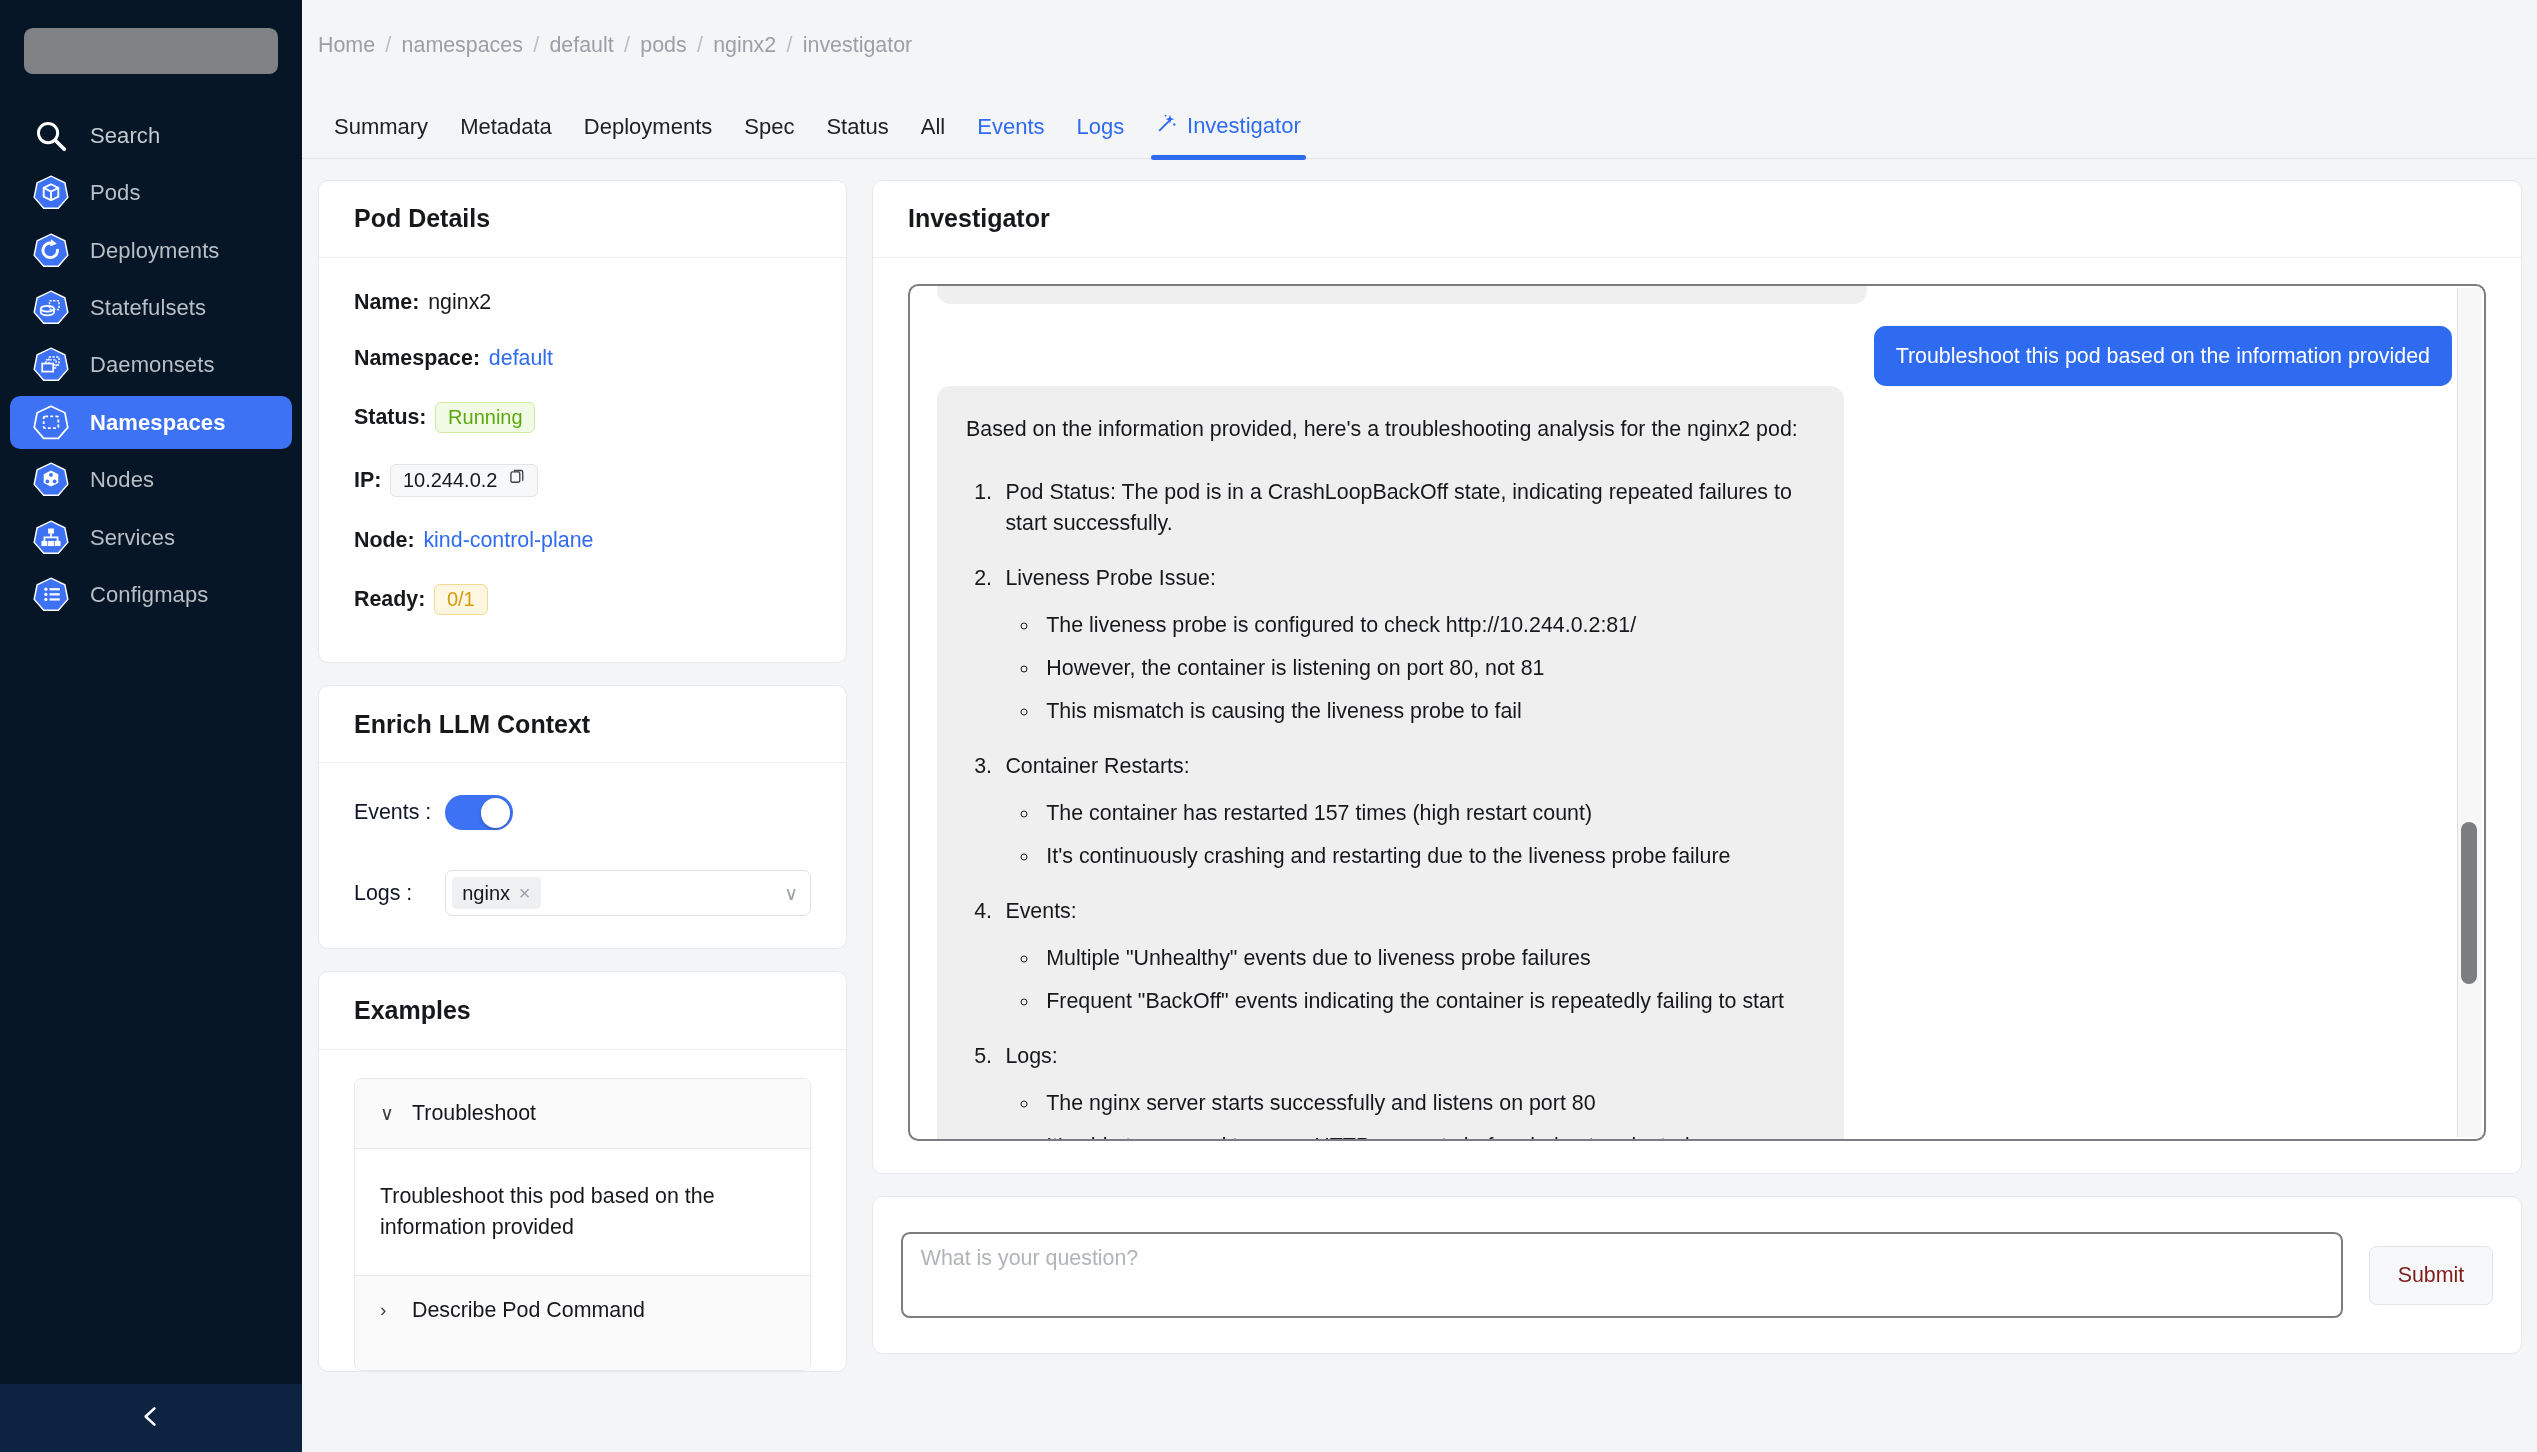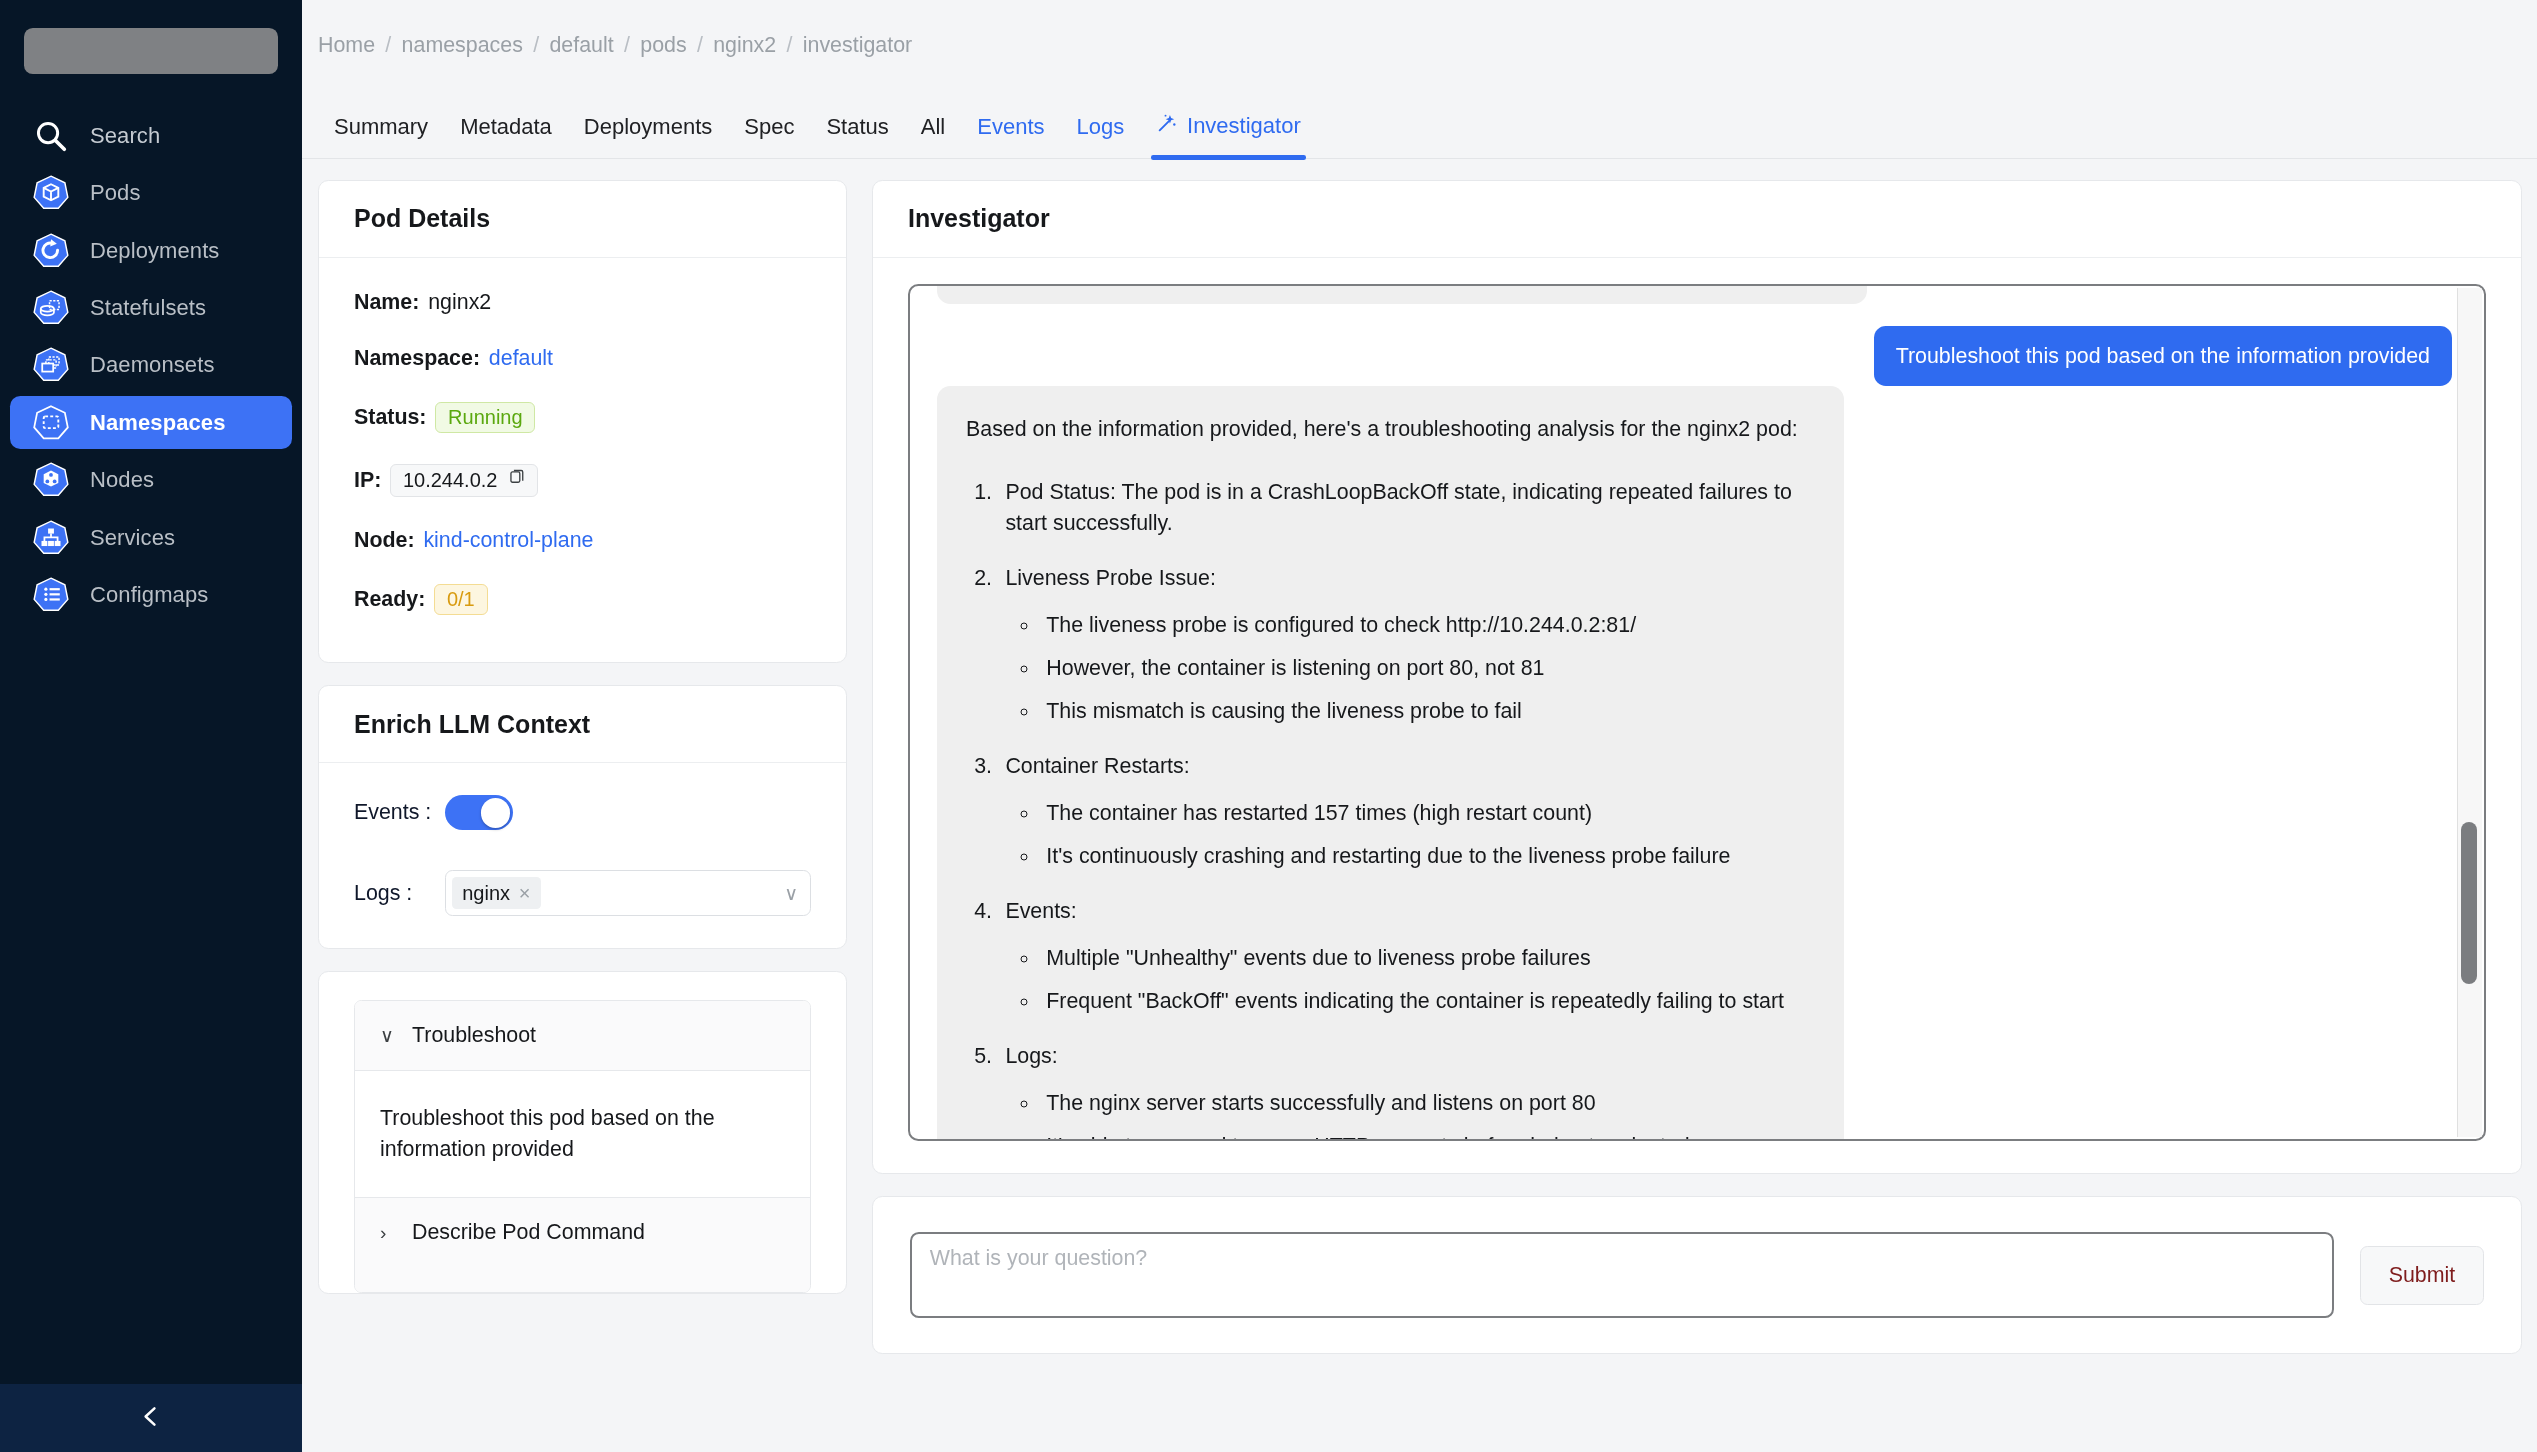--- a/index.html
+++ b/index.html
@@ -234,21 +234,21 @@
     width: 25px; background: #f7f7f7;
     border-left: 0.7px solid #e0e0e0;
   }
   .scrollbar-thumb {
     position: absolute; right: 4.4px; width: 16px;
     top: 534px; height: 162px;
     background: #7b7d80; border-radius: 8px;
     cursor: pointer;
   }
 
-  .ask-card { padding: 35px 37px; display: flex; align-items: flex-start; gap: 26.5px; }
+  .ask-card { padding: 35px 28px; display: flex; align-items: flex-start; gap: 26.5px; }
   .ask-input {
     flex: 1 1 auto; height: 86px;
     border: 2.2px solid #7b7d80; border-radius: 8.8px;
     background: #fff;
     font-size: 21.4px; color: #16181b;
     padding: 11.8px 17.7px;
     font-family: "Liberation Sans", sans-serif;
     resize: none;
   }
   .ask-input::placeholder { color: #b0b4b9; }
@@ -516,20 +516,23 @@
                   <span>nginx</span>
                   <span class="x">×</span>
                 </span>
                 <span class="caret">∨</span>
               </div>
             </div>
           </div>
         </section>
 
         <section class="card">
+          <div class="card-head">
+            <div class="card-title">Examples</div>
+          </div>
           <div class="card-body" style="padding:28px 35px 0 35px;">
             <div class="accordion">
 
               <div class="acc-head">
                 <span class="chev">∨</span>
                 <span>Troubleshoot</span>
               </div>
               <div class="acc-panel">
                 <span>Troubleshoot this pod based on the information provided</span>
               </div>

